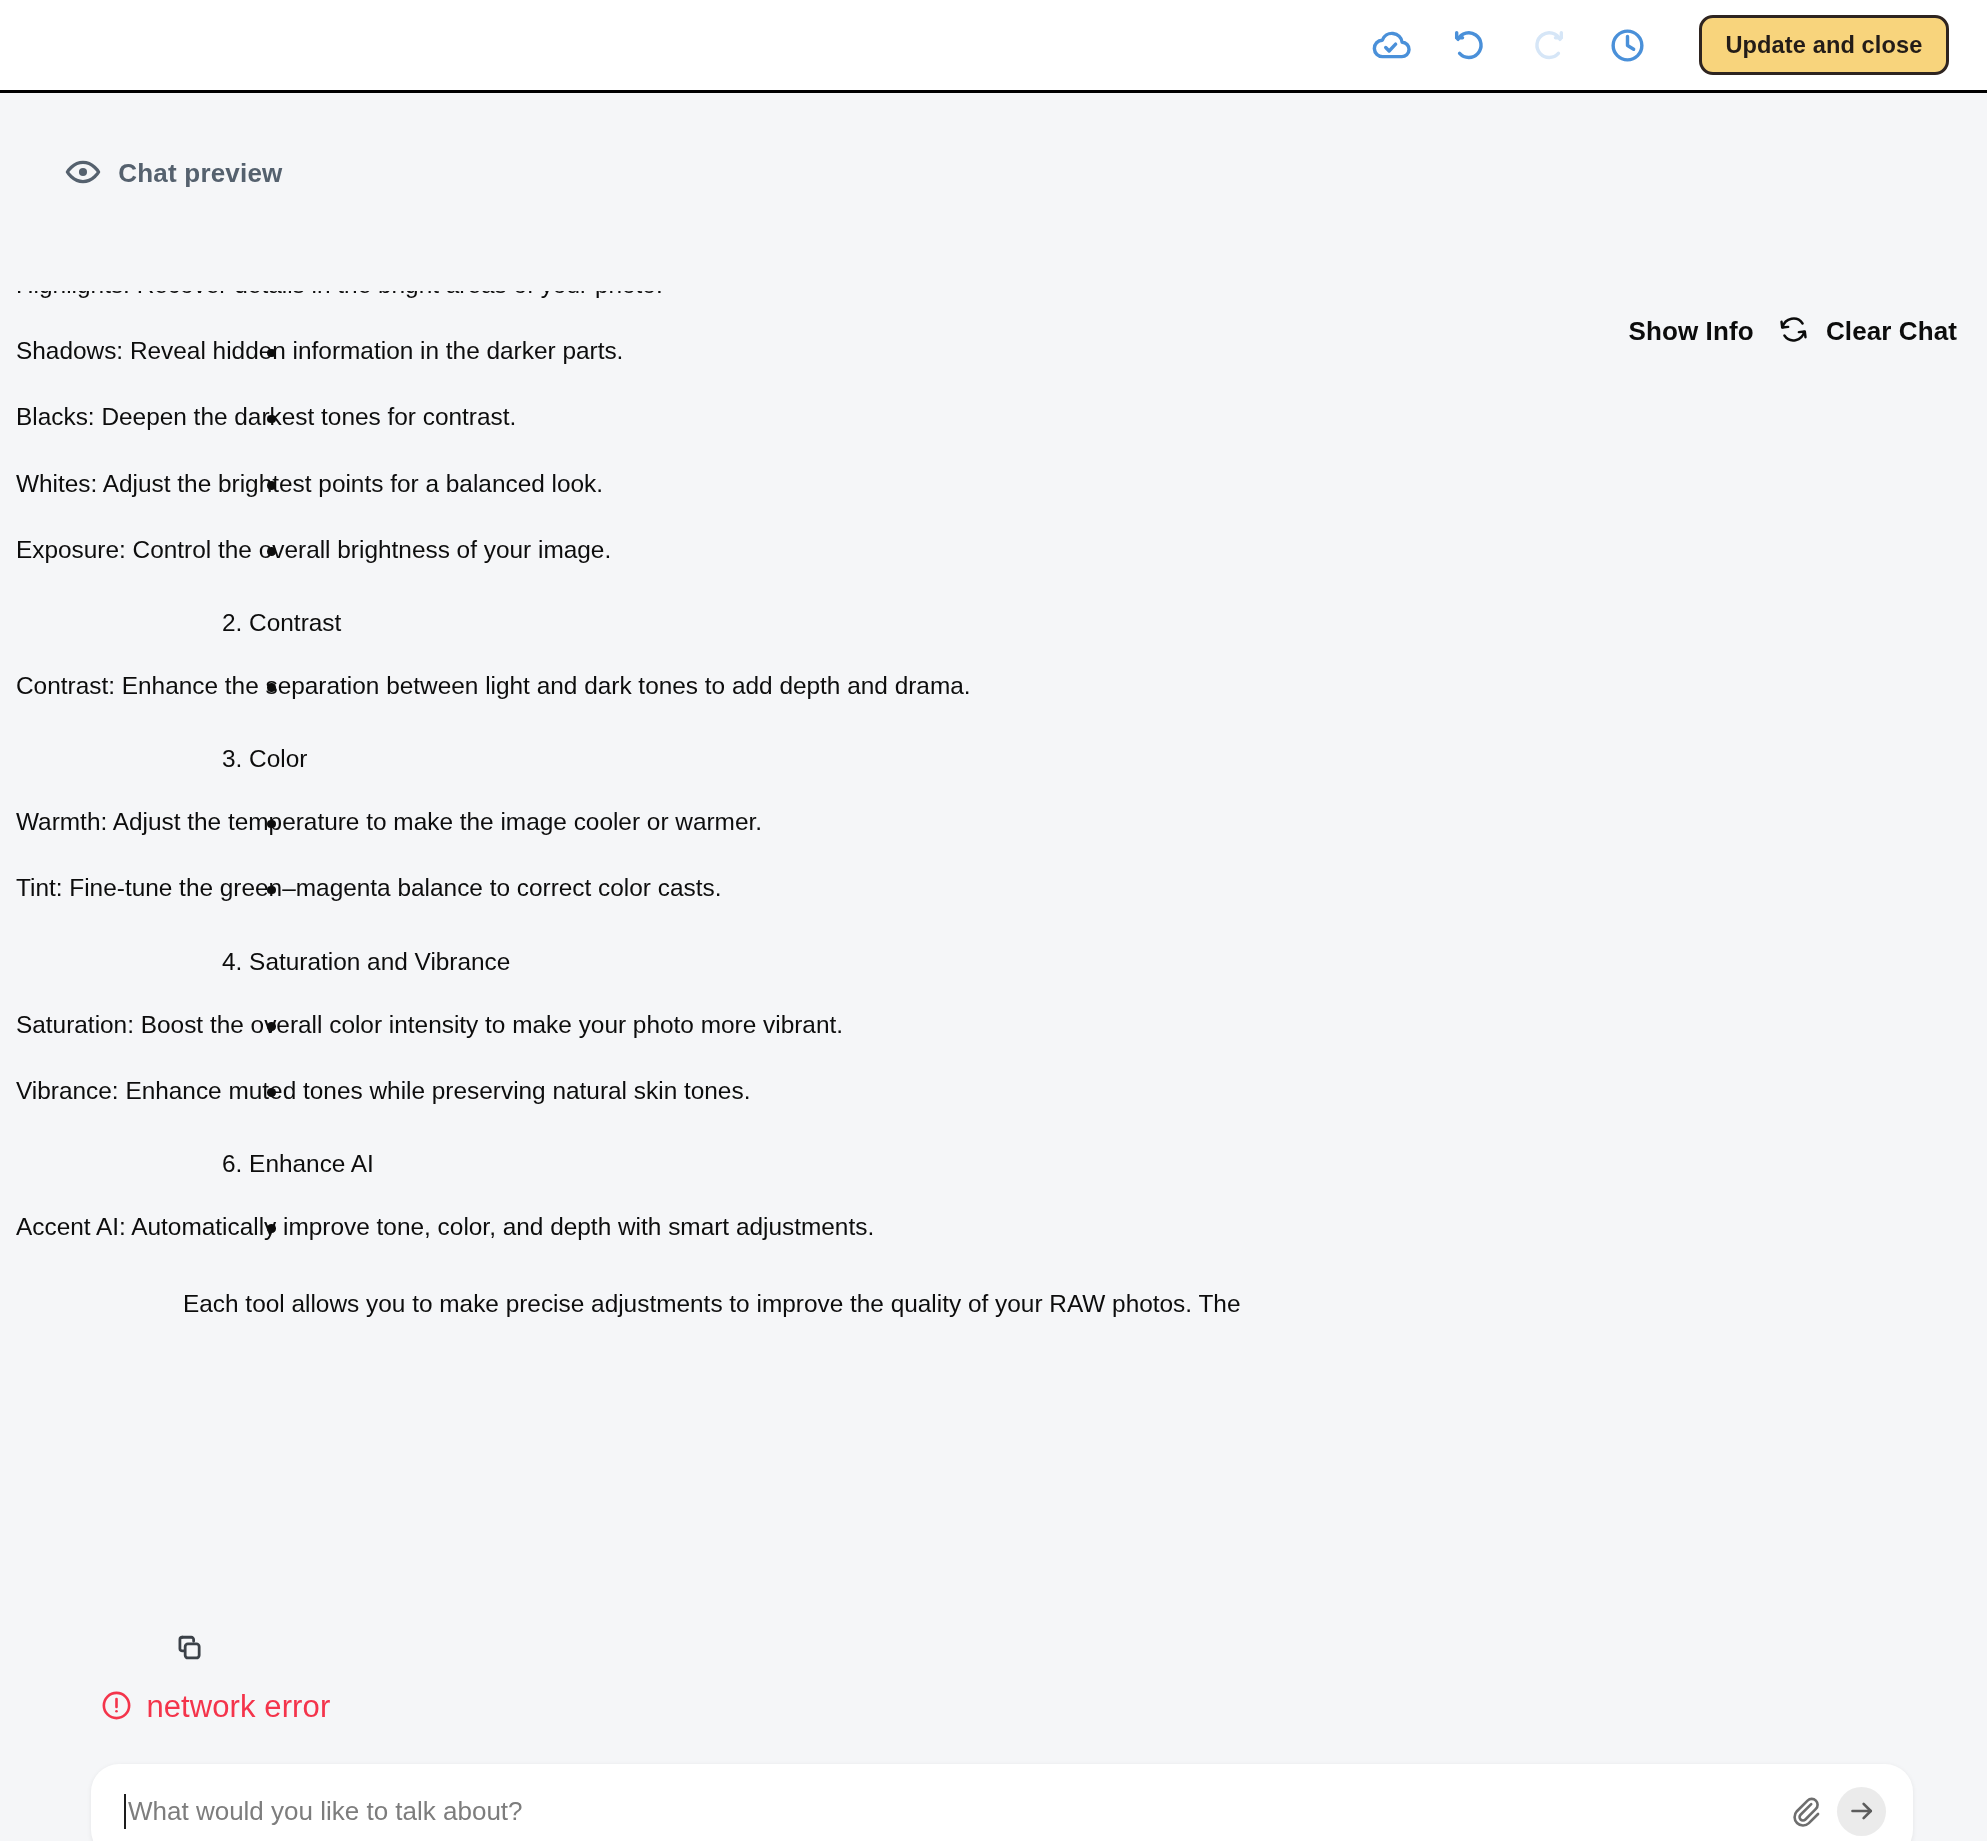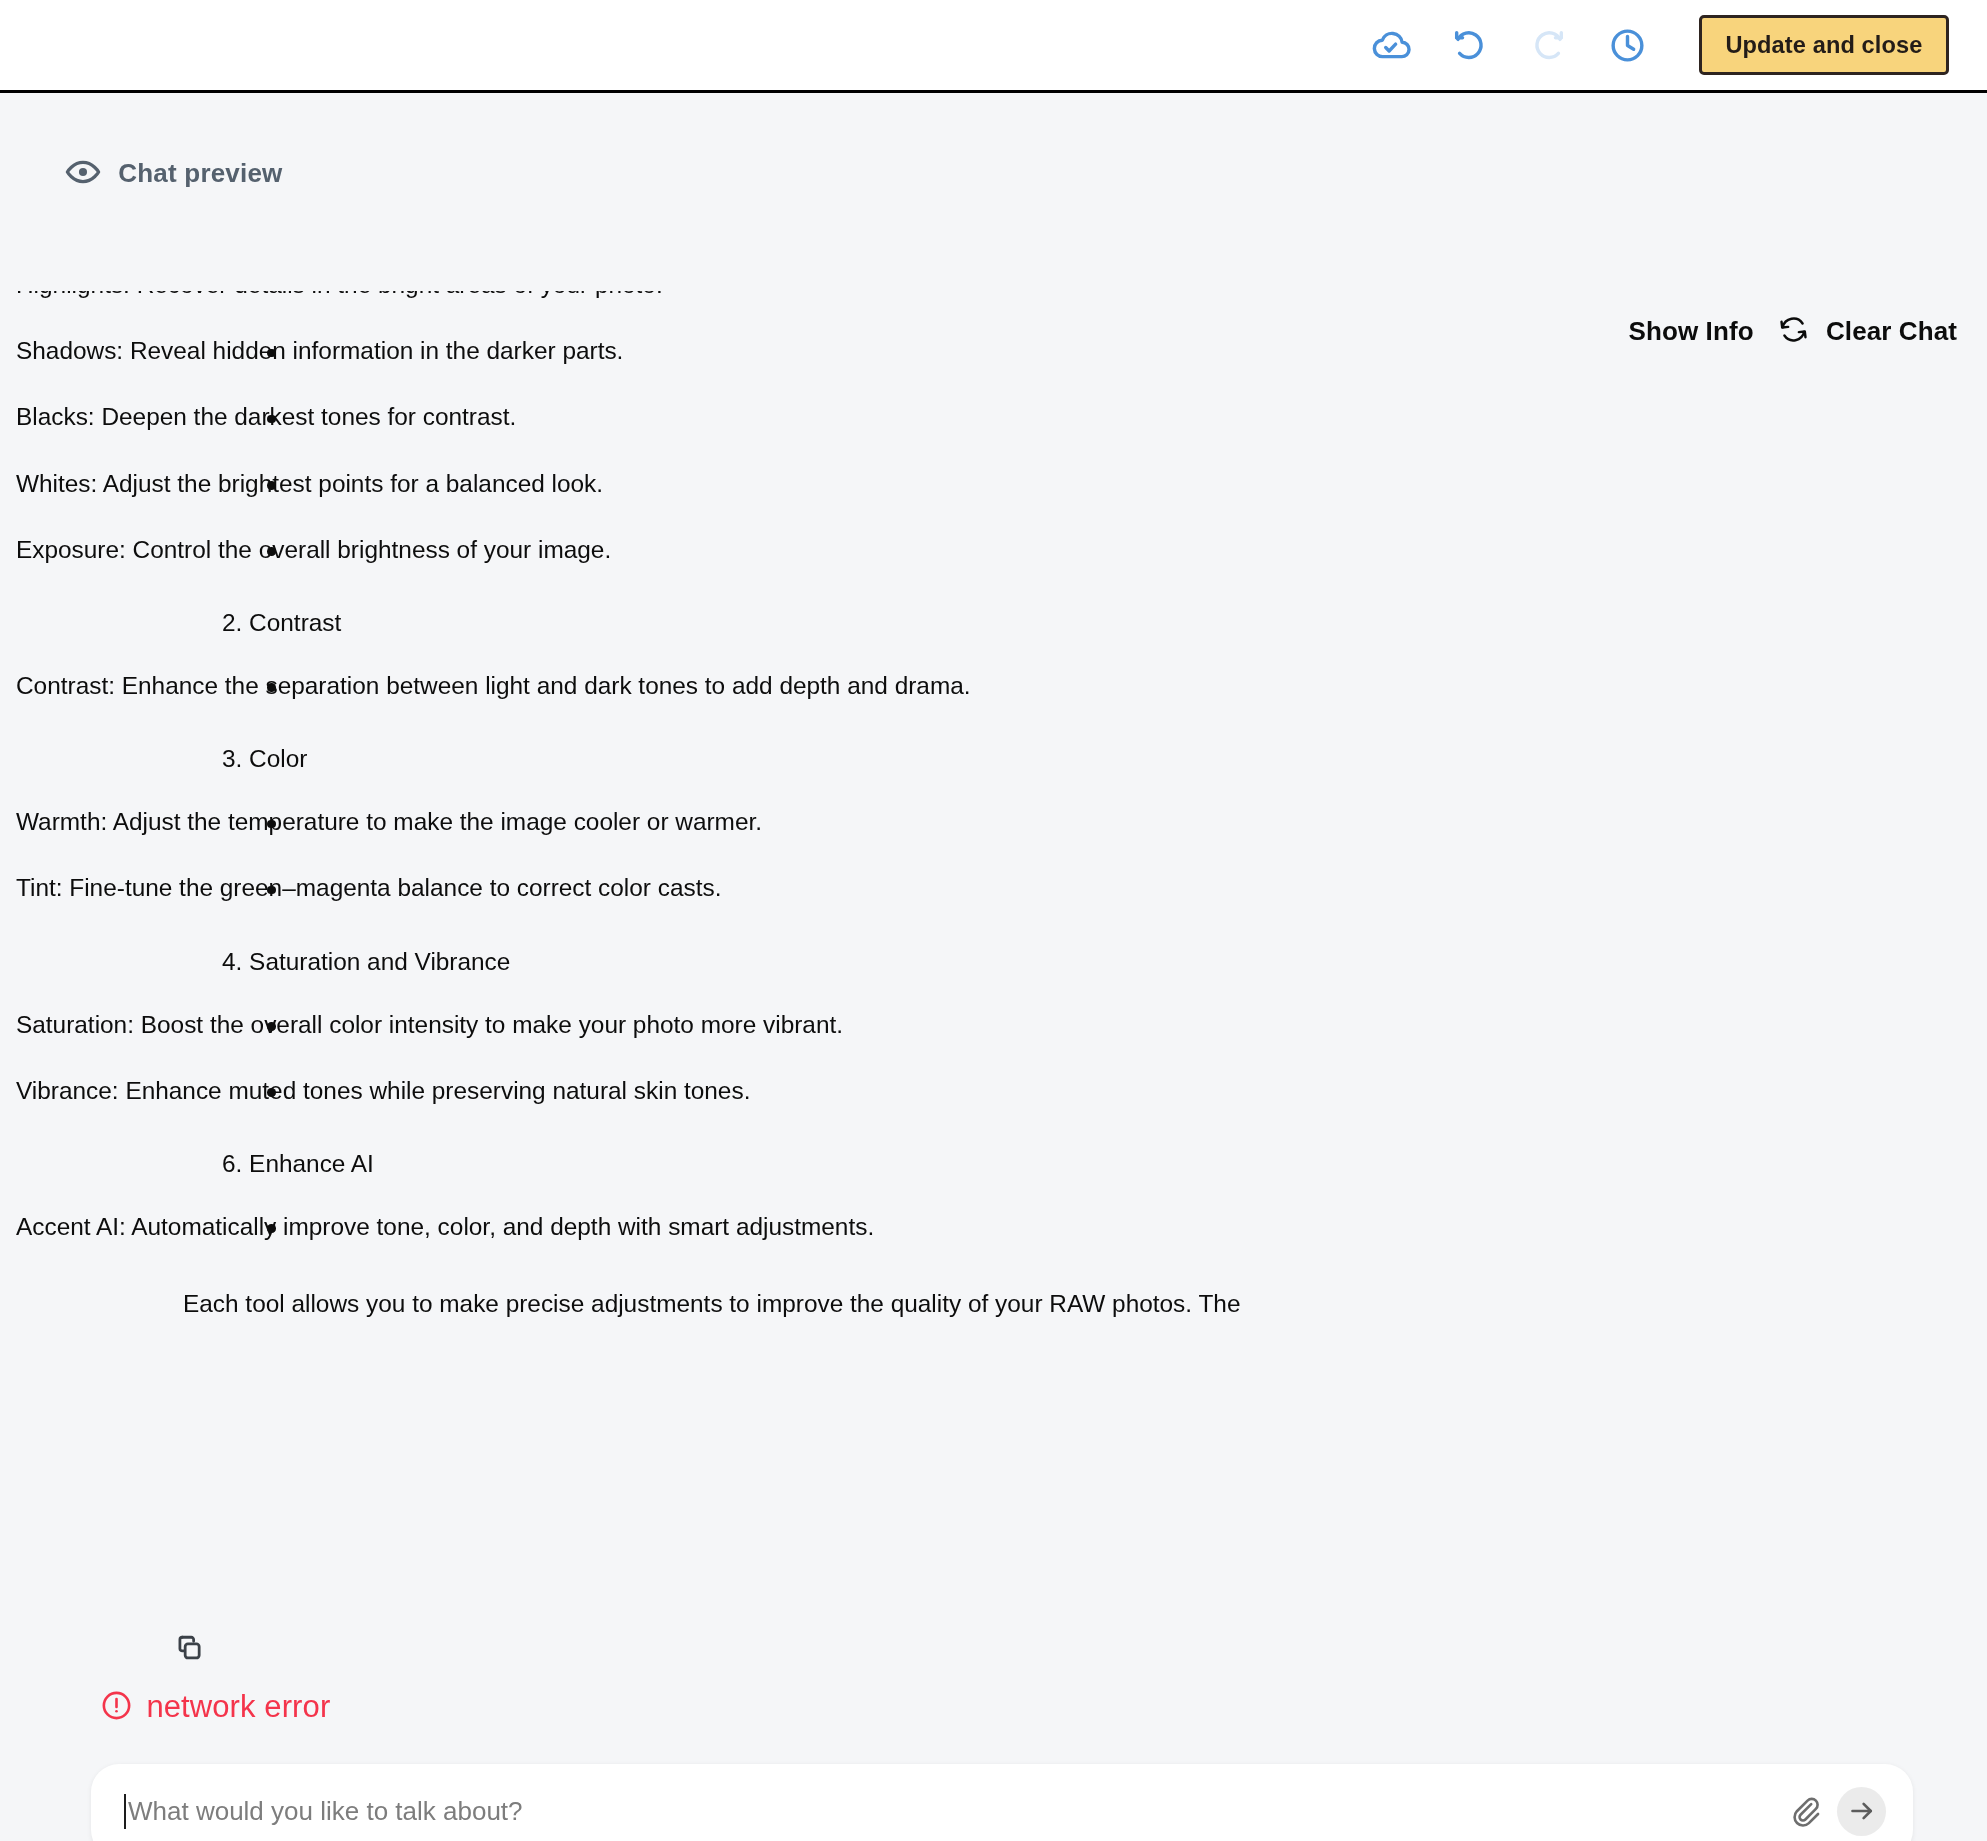--- a/index.html
+++ b/index.html
@@ -39,21 +39,21 @@
     width: 49px; height: 49px;
     display: flex; align-items: center; justify-content: center;
     cursor: pointer;
   }
   .ticon svg { display: block; }
 
   .update-btn {
     height: 60px;
     background: #f8d47c;
     border: 3.1px solid #2e2420;
-    border-radius: 5px;
+    border-radius: 14px;
     color: #231c18;
     font-size: 23.6px;
     font-weight: bold;
     letter-spacing: 0.1px;
     padding: 0 23.6px;
     display: flex;
     align-items: center;
     justify-content: center;
     cursor: pointer;
     font-family: "Liberation Sans", sans-serif;

